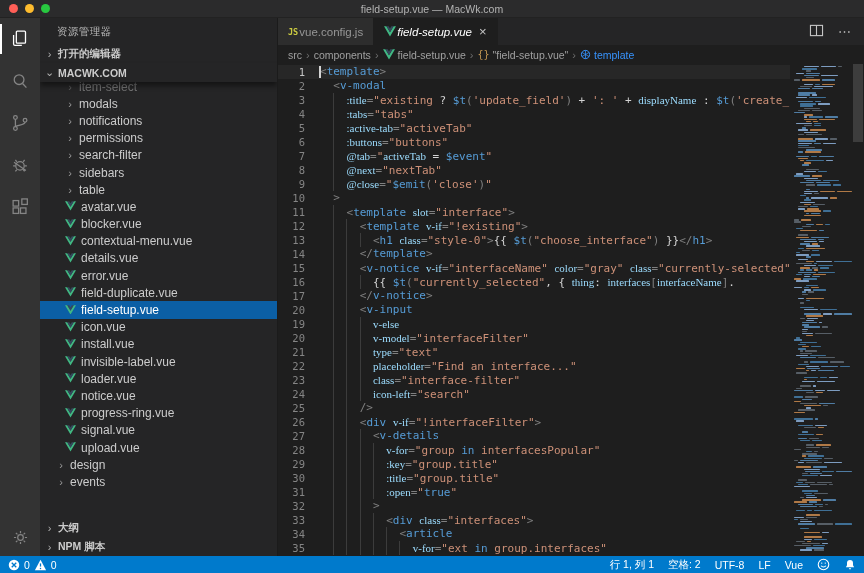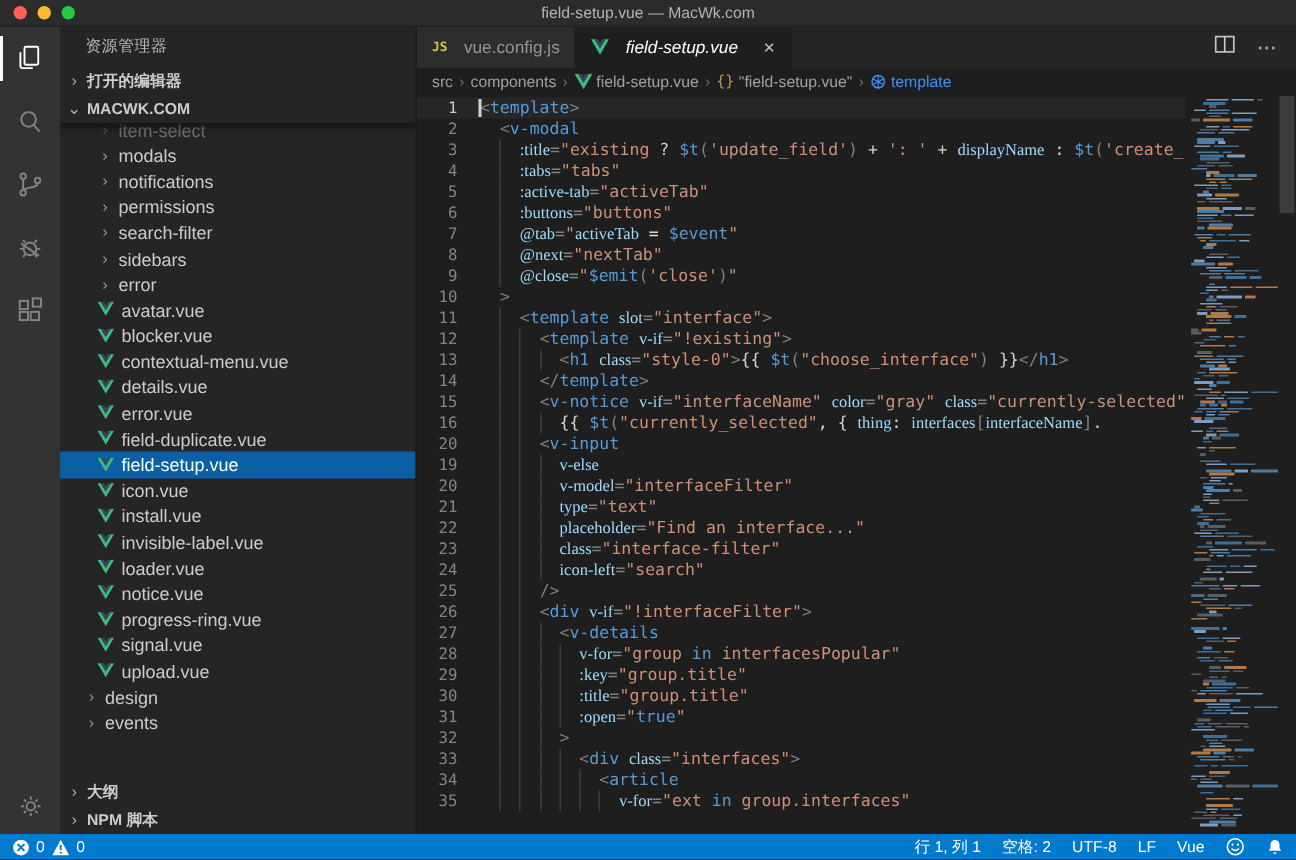--- a/index.html
+++ b/index.html
@@ -45,21 +45,21 @@
     gap:4px; cursor:default; white-space:nowrap; }
   .trow.partial { opacity:.45; margin-top:-4px; }
   .trow.sel { background:#0b5fa5; color:#ffffff; }
   .trow .chev { color:#9a9a9a; font-size:11px; width:10px; text-align:center; flex:0 0 10px; }
   .trow .vicon { width:12px; height:11px; flex:0 0 12px; }
   .lvl1 { padding-left:16px; } .lvl2 { padding-left:25px; }
 
   
   .editor { flex:1; display:flex; flex-direction:column; min-width:0; background:#1e1e1e; }
   .tabbar { height:27px; background:#252526; display:flex; flex:0 0 27px; align-items:stretch; }
-  .tab { display:flex; align-items:center; gap:11px; padding:0 10px; font-size:11.5px;
+  .tab { display:flex; align-items:center; gap:1px; padding:0 10px; font-size:11.5px;
     color:#969696; background:#2d2d2d; border-right:1px solid #1e1e1e; }
   .tab.active { background:#1e1e1e; color:#ffffff; }
   .tab.active .tlabel { font-style:italic; }
   .tab .close { color:#c5c5c5; font-size:13px; margin-left:6px; }
   .jsicon { color:#cbcb41; font-weight:bold; font-size:8.5px; font-family:"DejaVu Sans Mono",monospace; }
   .tab-rest { flex:1; display:flex; align-items:center; justify-content:flex-end;
     gap:14px; padding-right:12px; color:#c5c5c5; }
   .tab-rest svg { stroke:#c5c5c5; fill:none; stroke-width:1.2; }
   .more-dots { font-size:13px; letter-spacing:1px; color:#c5c5c5; }
 
@@ -190,21 +190,21 @@
           <div class="trow lvl2">
             <span class="chev">›</span>
             <span>search-filter</span>
           </div>
           <div class="trow lvl2">
             <span class="chev">›</span>
             <span>sidebars</span>
           </div>
           <div class="trow lvl2">
             <span class="chev">›</span>
-            <span>error</span>
+            <span>table</span>
           </div>
           <div class="trow lvl2">
             <span class="vicon">
               <svg width="11" height="9.9" viewBox="0 0 24 21" style="display:block">
                 <path fill="#41b883" d="M0 0h4.8L12 12.2 19.2 0H24L12 20.6 0 0z"></path>
                 <path fill="#35495e" d="M4.8 0h4.4L12 4.8 14.8 0h4.4L12 12.2 4.8 0z"></path>
               </svg>
             </span>
             <span>avatar.vue</span>
           </div>
@@ -473,20 +473,24 @@
               <span class="ln">14</span>
               <span class="lc"><span class="guide" style="left: 2ch;"></span><span class="guide" style="left: 4ch;"></span><span>      </span><span class="tk-p">&lt;/</span><span class="tk-t">template</span><span class="tk-p">&gt;</span></span>
             </div>
             <div class="cl">
               <span class="ln">15</span>
               <span class="lc"><span class="guide" style="left: 2ch;"></span><span class="guide" style="left: 4ch;"></span><span>      </span><span class="tk-p">&lt;</span><span class="tk-t">v-notice</span><span class="tk-w"> </span><span class="tk-a">v-if</span><span class="tk-p">=</span><span class="tk-s">"interfaceName"</span><span class="tk-w"> </span><span class="tk-a">color</span><span class="tk-p">=</span><span class="tk-s">"gray"</span><span class="tk-w"> </span><span class="tk-a">class</span><span class="tk-p">=</span><span class="tk-s">"currently-selected"</span></span>
             </div>
             <div class="cl">
               <span class="ln">16</span>
               <span class="lc"><span class="guide" style="left: 2ch;"></span><span class="guide" style="left: 4ch;"></span><span class="guide" style="left: 6ch;"></span><span>        </span><span class="tk-w">{{ </span><span class="tk-t">$t</span><span class="tk-p">(</span><span class="tk-s">"currently_selected"</span><span class="tk-w">, { </span><span class="tk-a">thing</span><span class="tk-w">: </span><span class="tk-a">interfaces</span><span class="tk-p">[</span><span class="tk-a">interfaceName</span><span class="tk-p">]</span><span class="tk-w">.</span></span>
+            </div>
+            <div class="cl">
+              <span class="ln">17</span>
+              <span class="lc"><span class="guide" style="left: 2ch;"></span><span class="guide" style="left: 4ch;"></span><span>      </span><span class="tk-p">&lt;/</span><span class="tk-t">v-notice</span><span class="tk-p">&gt;</span></span>
             </div>
             <div class="cl">
               <span class="ln">20</span>
               <span class="lc"><span class="guide" style="left: 2ch;"></span><span class="guide" style="left: 4ch;"></span><span>      </span><span class="tk-p">&lt;</span><span class="tk-t">v-input</span></span>
             </div>
             <div class="cl">
               <span class="ln">19</span>
               <span class="lc"><span class="guide" style="left: 2ch;"></span><span class="guide" style="left: 4ch;"></span><span class="guide" style="left: 6ch;"></span><span>        </span><span class="tk-a">v-else</span></span>
             </div>
             <div class="cl">

